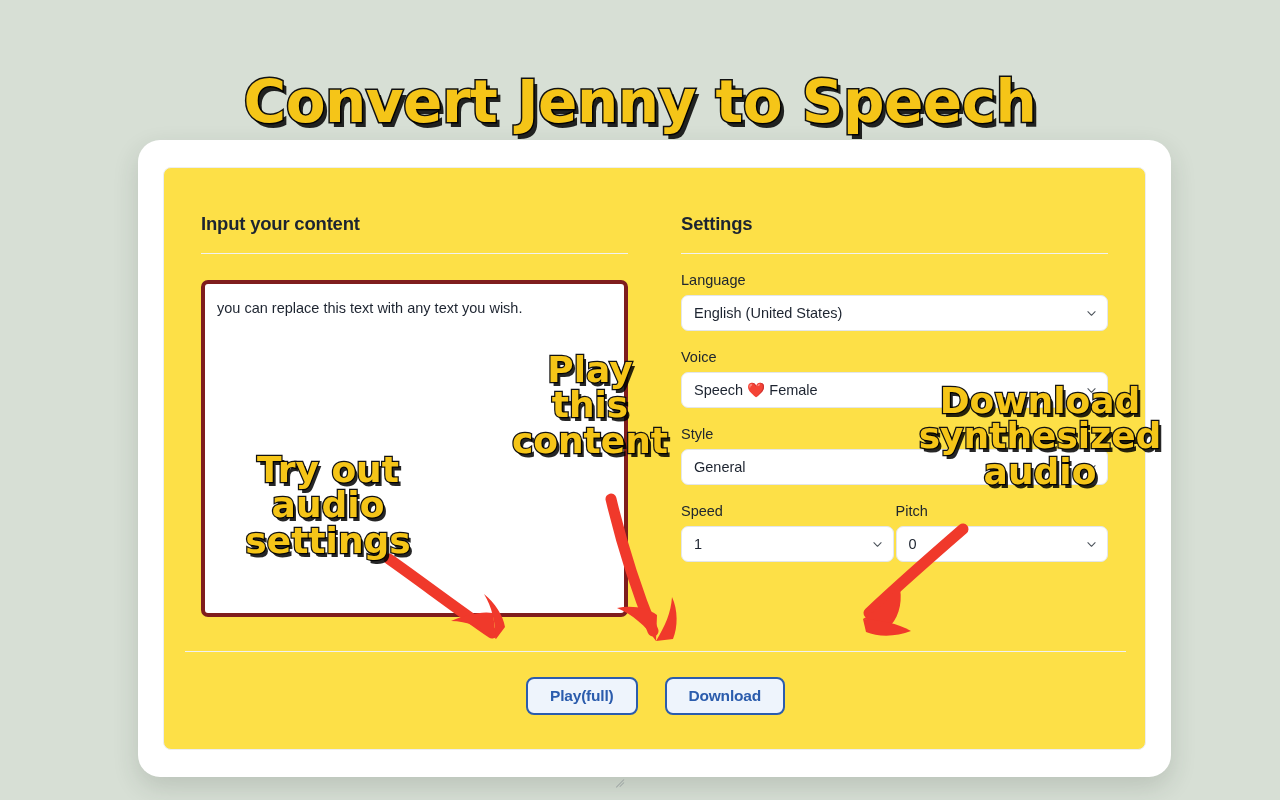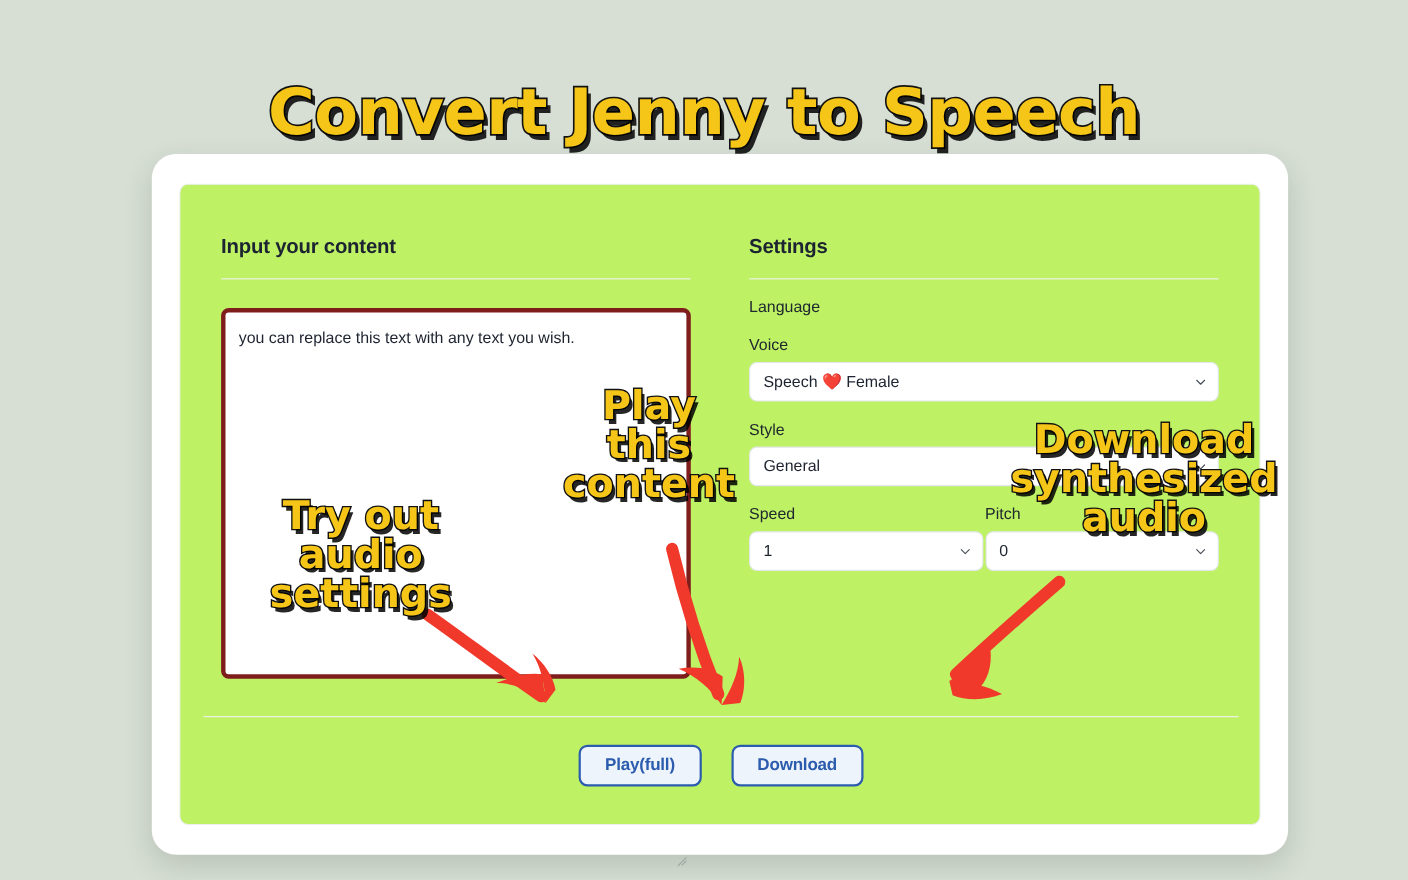--- a/index.html
+++ b/index.html
@@ -46,21 +46,21 @@
     box-shadow: 0 10px 26px rgba(40,50,40,0.16);
   }
 
   
   #converter-card {
     position: absolute;
     left: 163px;
     top: 167px;
     width: 983px;
     height: 583px;
-    background: #bef264;
+    background: #fde047;
     border: 1px solid #eceef1;
     border-radius: 8px;
     box-sizing: border-box;
   }
 
   .column {
     position: absolute;
     top: 45px;
   }
   #input-column { left: 37px; width: 427px; }
@@ -234,20 +234,26 @@
         <span></span>
     </div>
   </div>
 
   <div class="column" id="settings-column">
     <div class="section-heading">Settings</div>
     <div class="section-divider"></div>
 
     <div class="field">
       <span class="field-label">Language</span>
+      <div class="select-box">
+        <span>English (United States)</span>
+        <svg class="chev" viewBox="0 0 10 10">
+            <path d="M1 3 L5 7 L9 3" fill="none" stroke="#4a5159" stroke-width="1.2" stroke-linecap="round" stroke-linejoin="round"></path>
+          </svg>
+      </div>
     </div>
 
     <div class="field">
       <span class="field-label">Voice</span>
       <div class="select-box">
         <span>Speech ❤️ Female</span>
         <svg class="chev" viewBox="0 0 10 10">
             <path d="M1 3 L5 7 L9 3" fill="none" stroke="#4a5159" stroke-width="1.2" stroke-linecap="round" stroke-linejoin="round"></path>
           </svg>
       </div>

